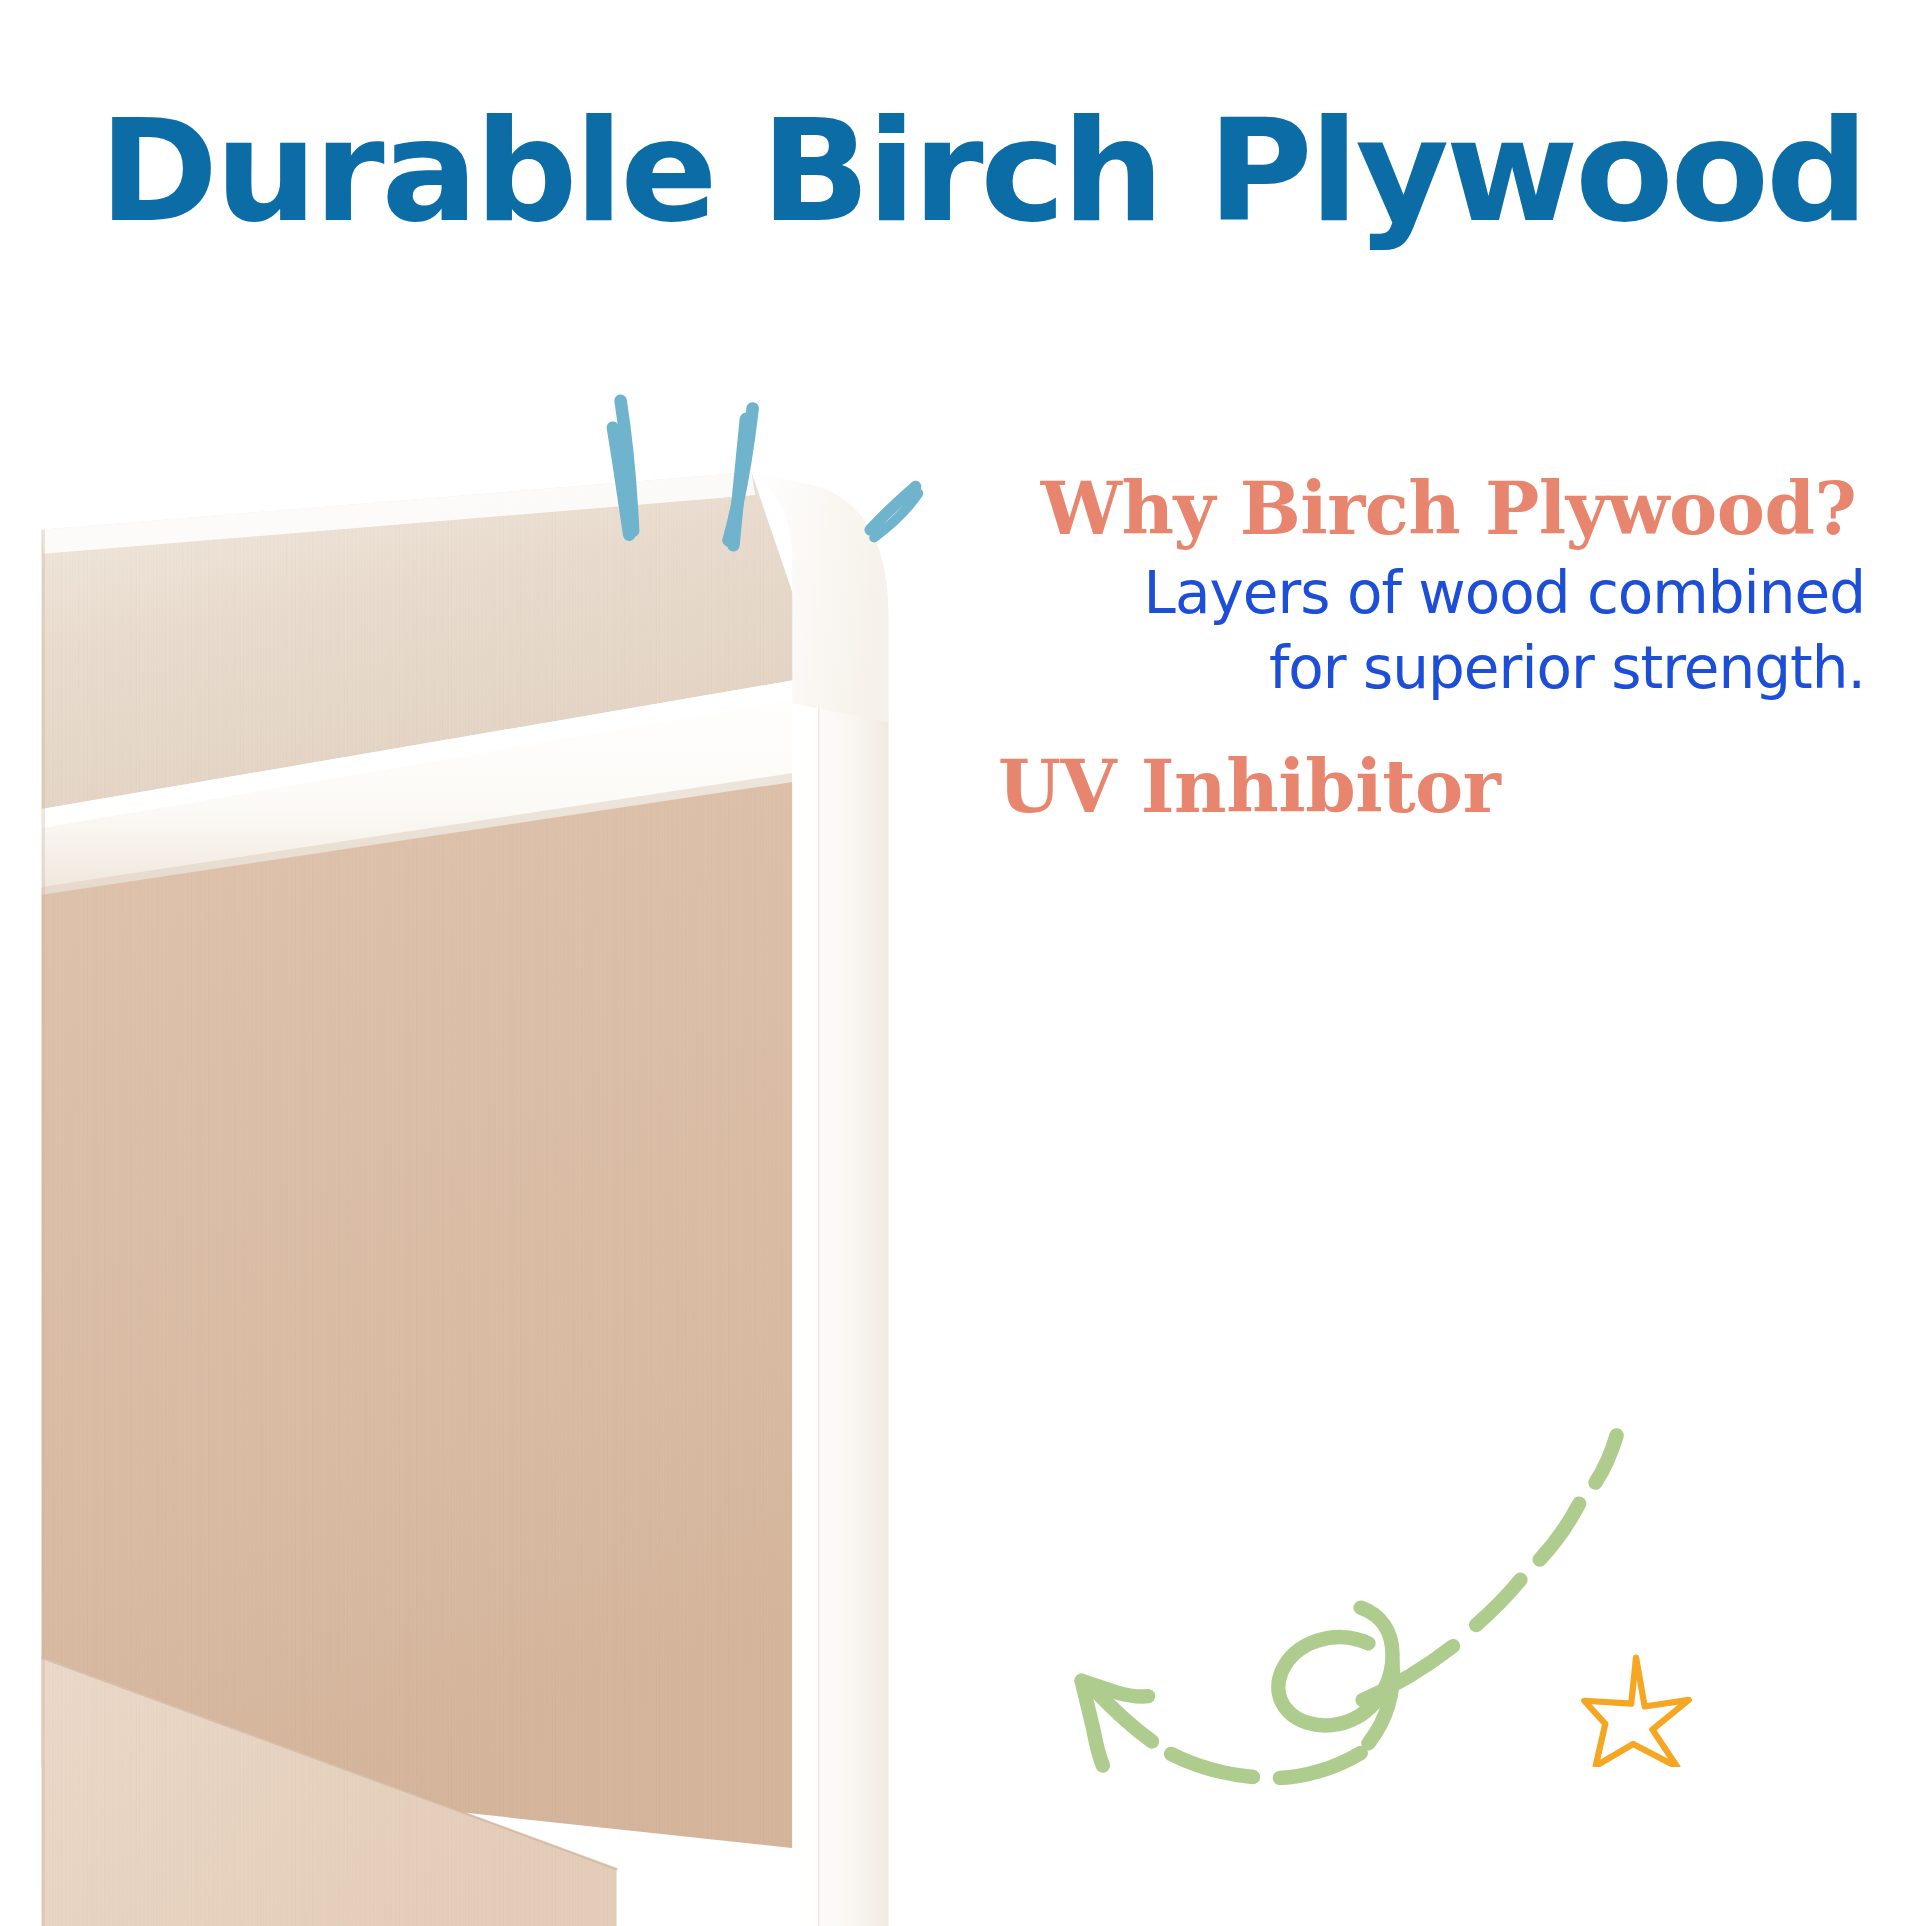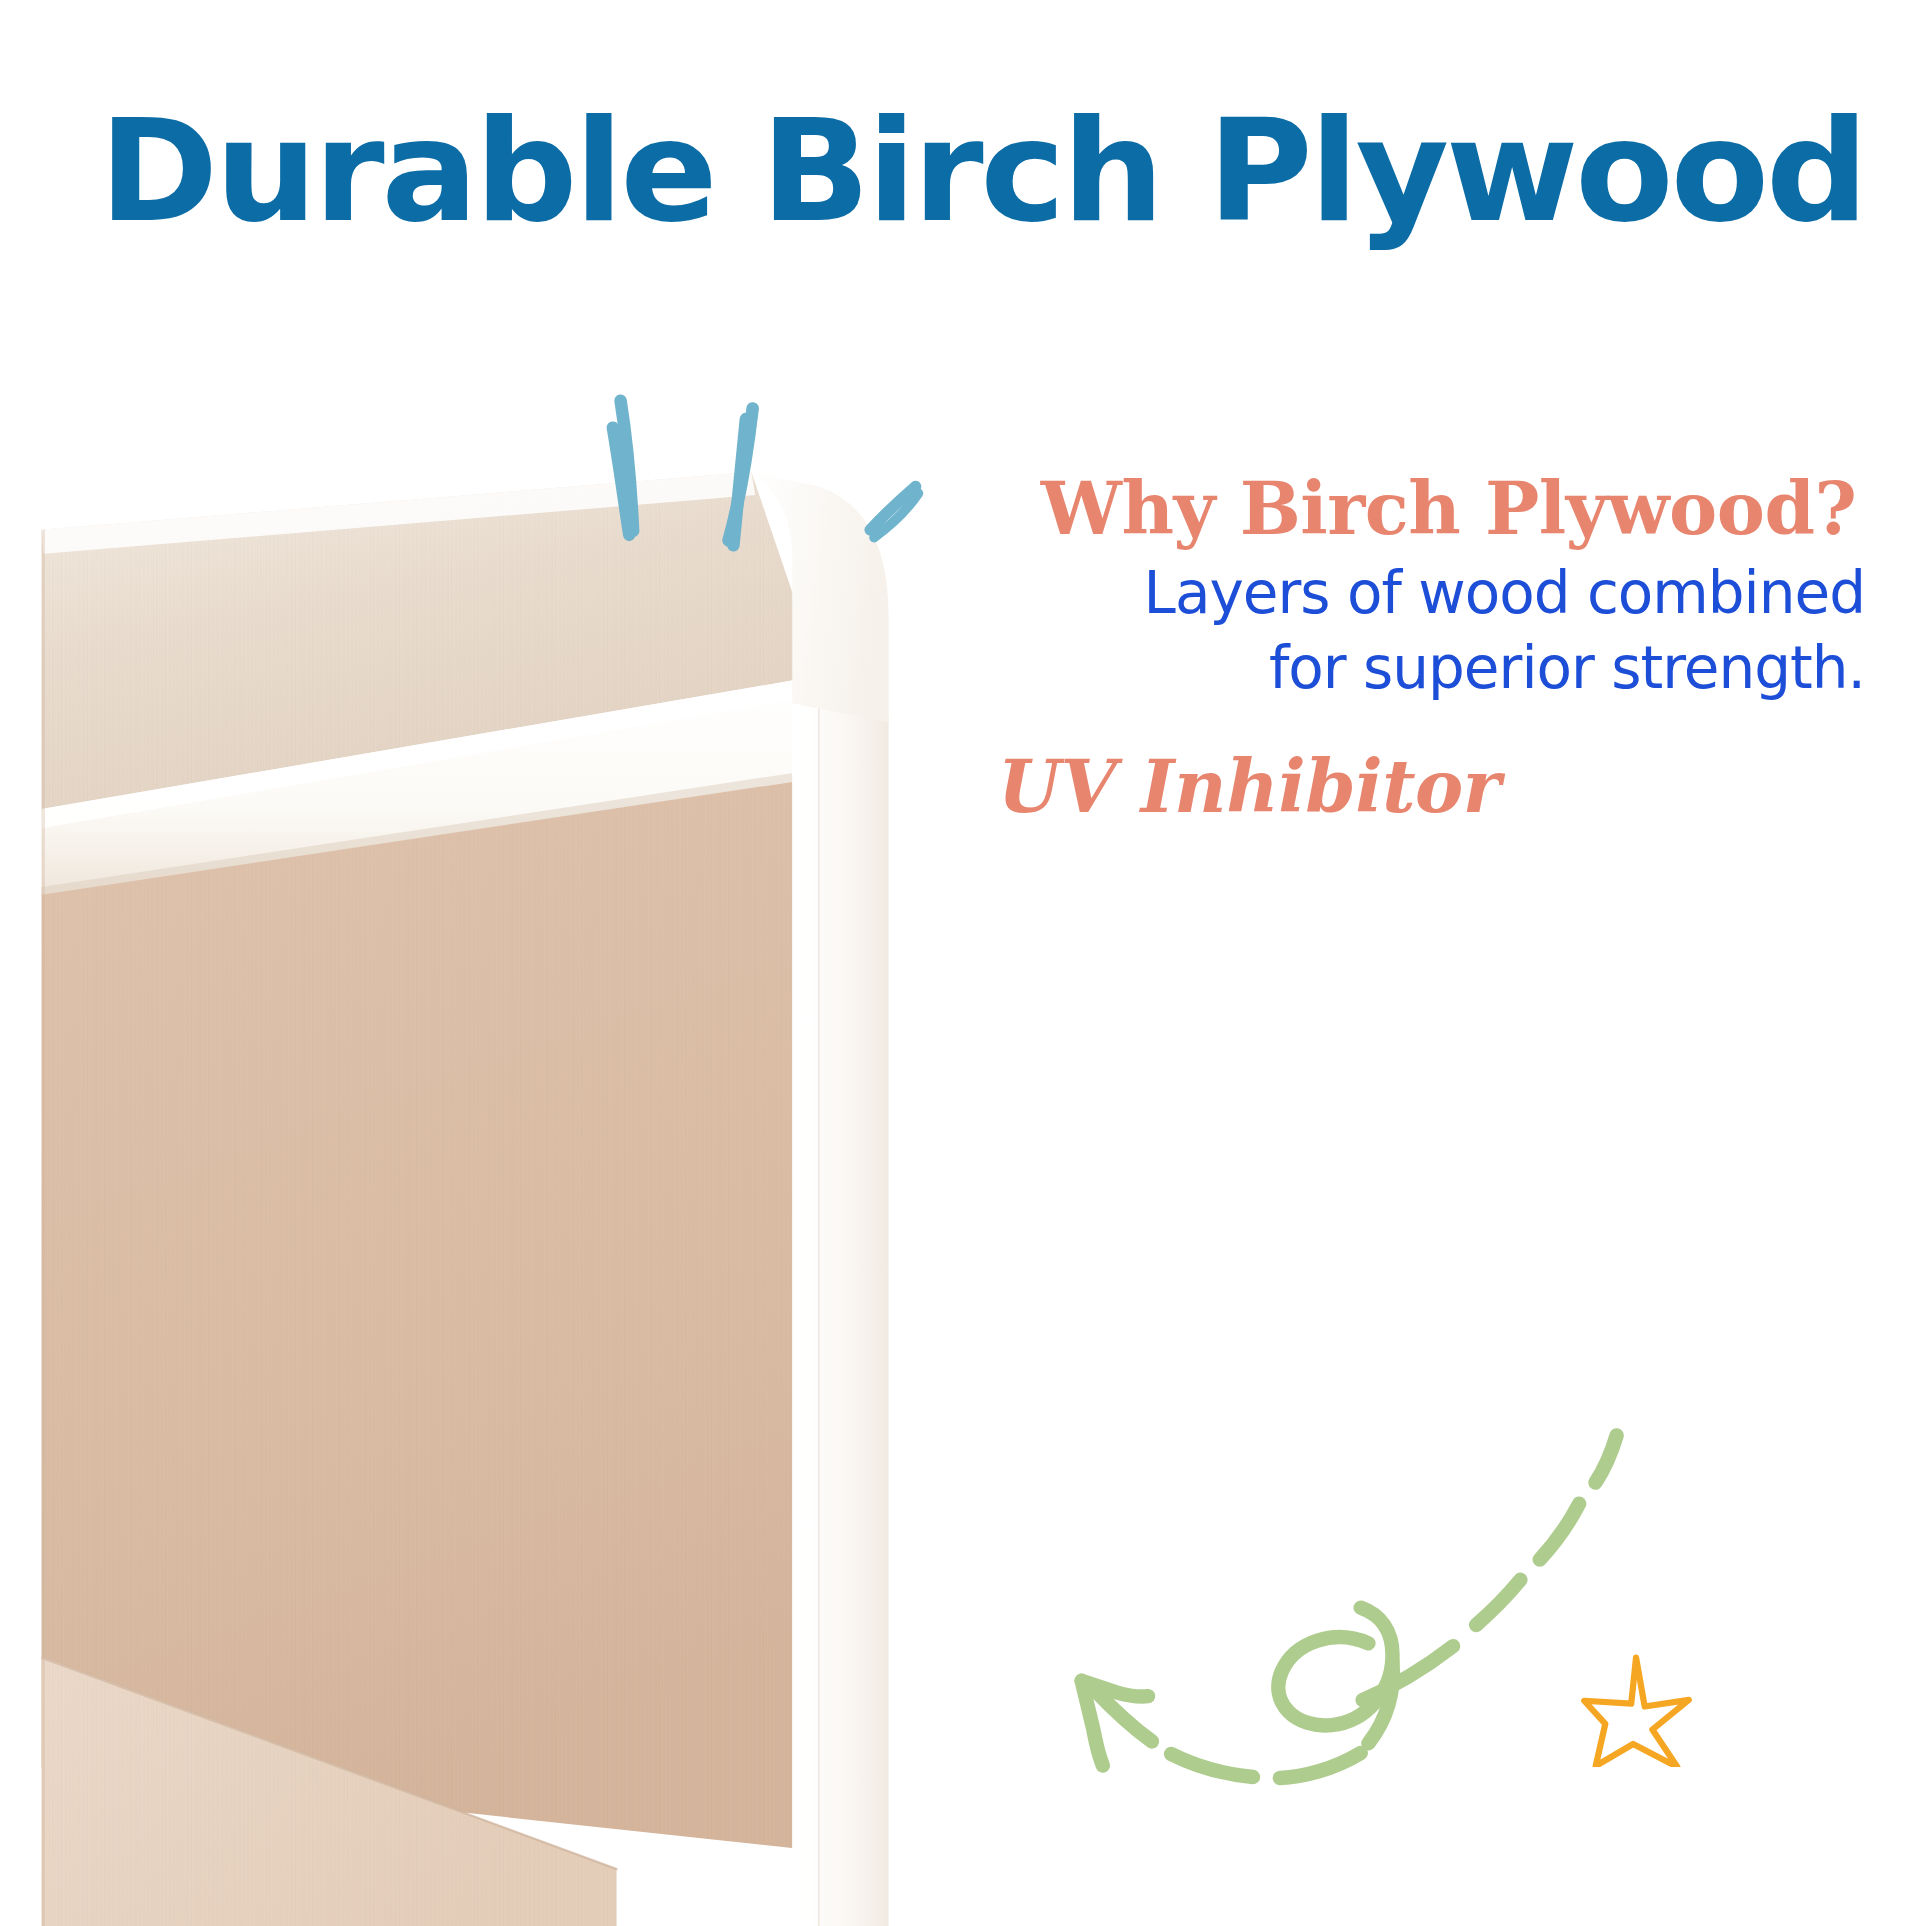--- a/index.html
+++ b/index.html
@@ -61,21 +61,21 @@
   }
 
   
   .text-col {
     position: absolute;
     left: 998px;
     top: 472px;
     width: 867px;
   }
   .block { margin-bottom: 41px; }
-  .block:last-child { margin-bottom: 0; font-style: italic; }
+  .block:last-child { margin-bottom: 0; }
 
   .block-head {
     font-family: "DejaVu Serif", "Liberation Serif", serif;
     font-weight: 700;
     font-size: 73px;
     line-height: 1.0;
     color: #E8856F;
     letter-spacing: -0.5px;
     white-space: nowrap;
     margin: 0 0 10.6px 0;

